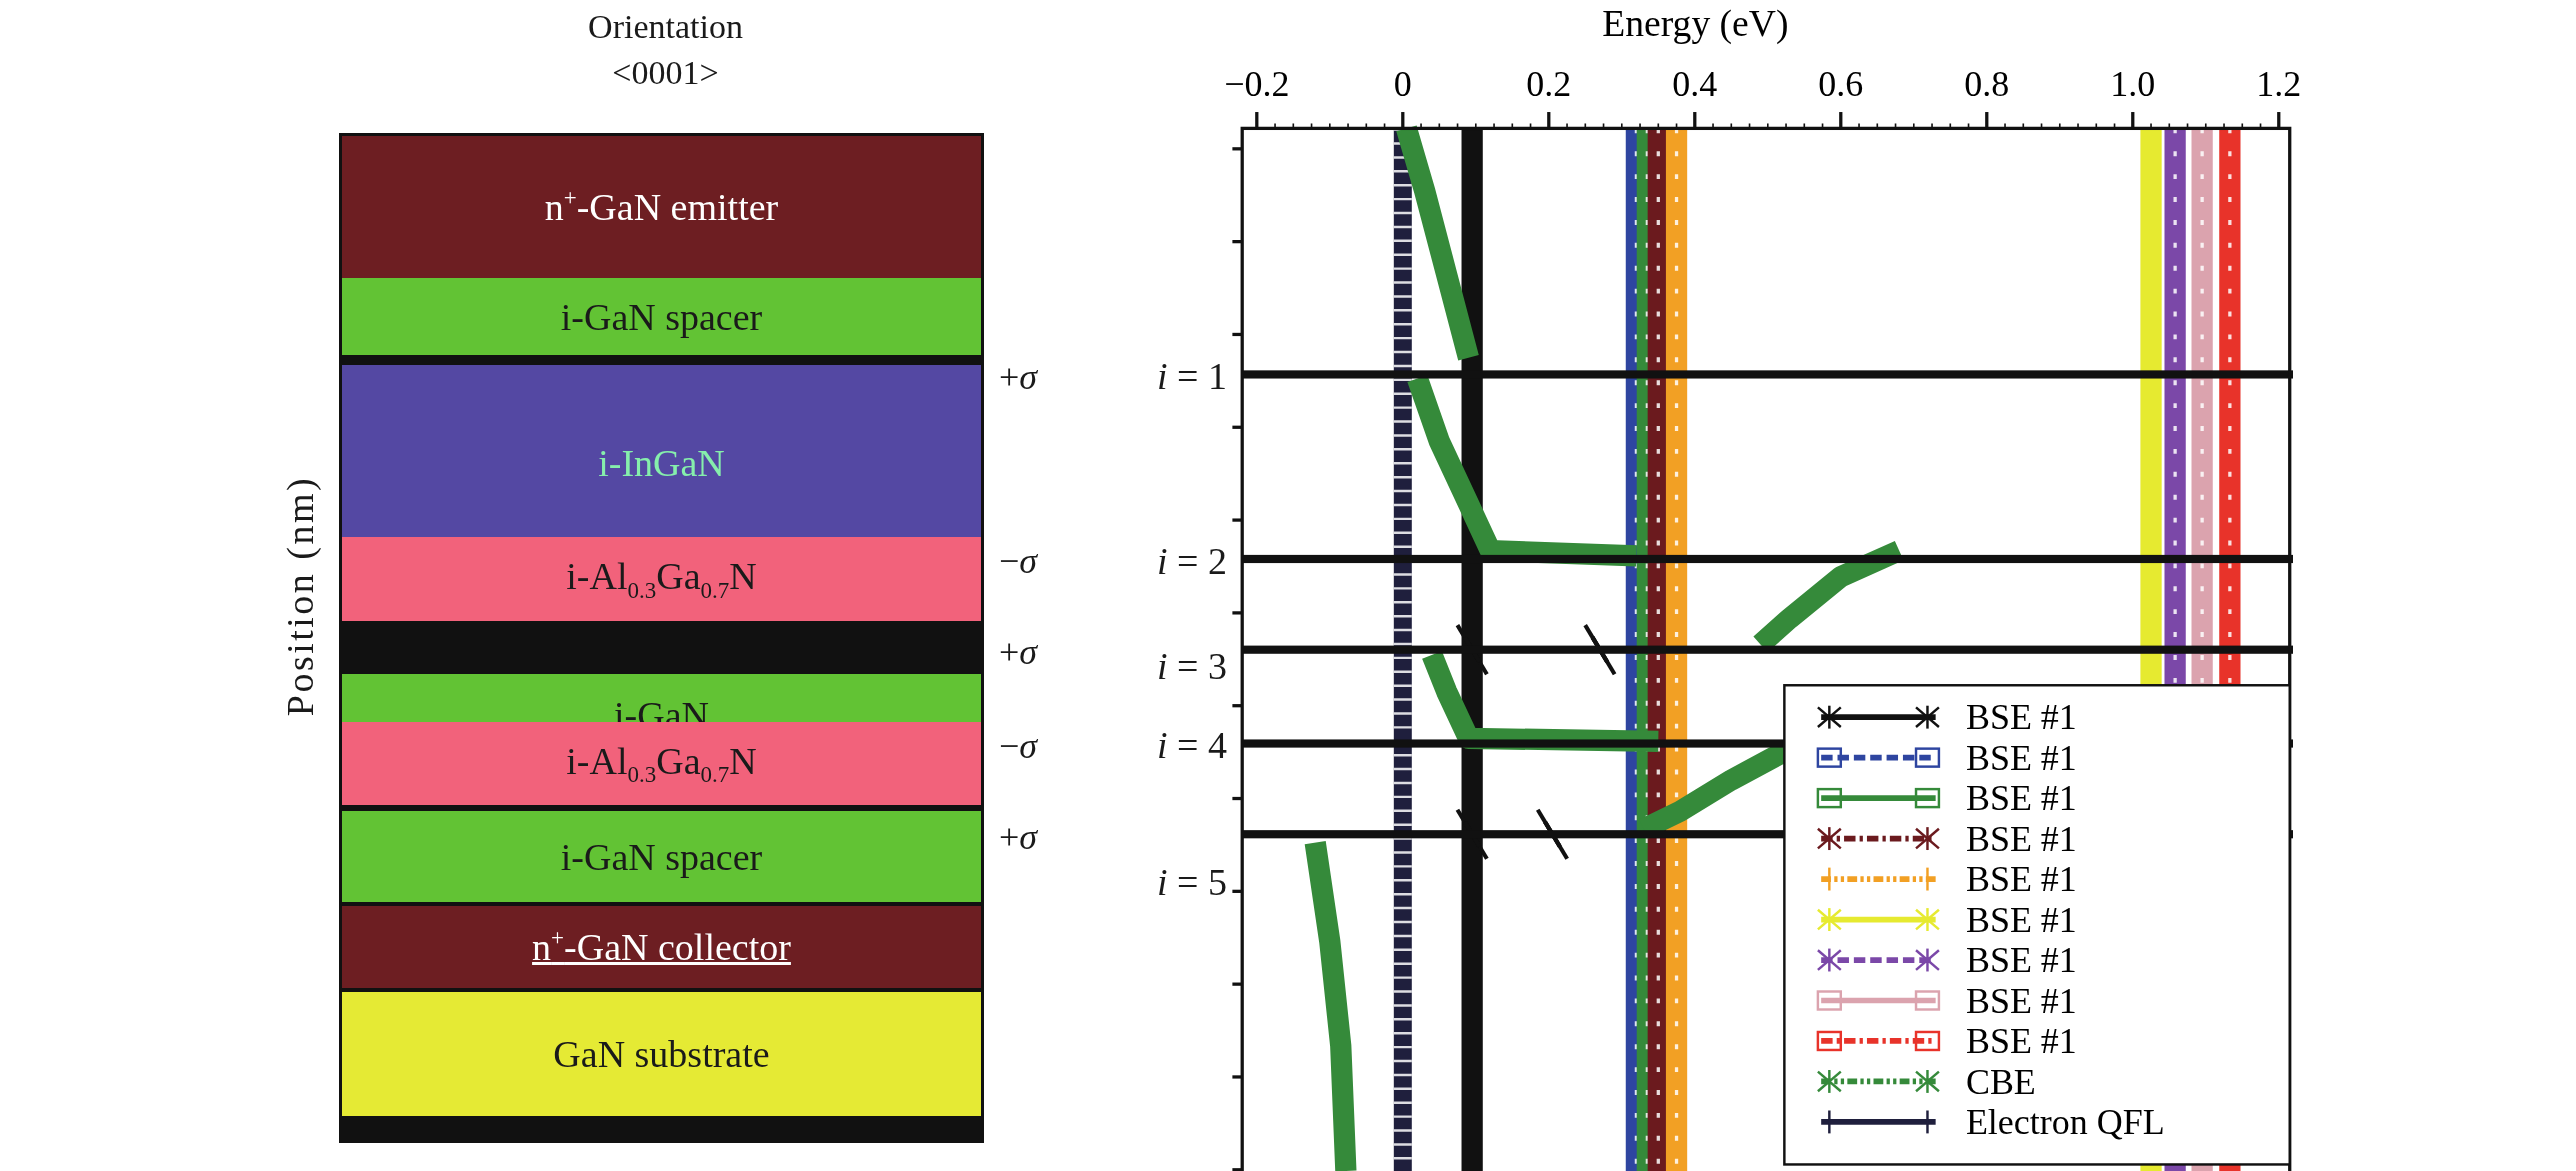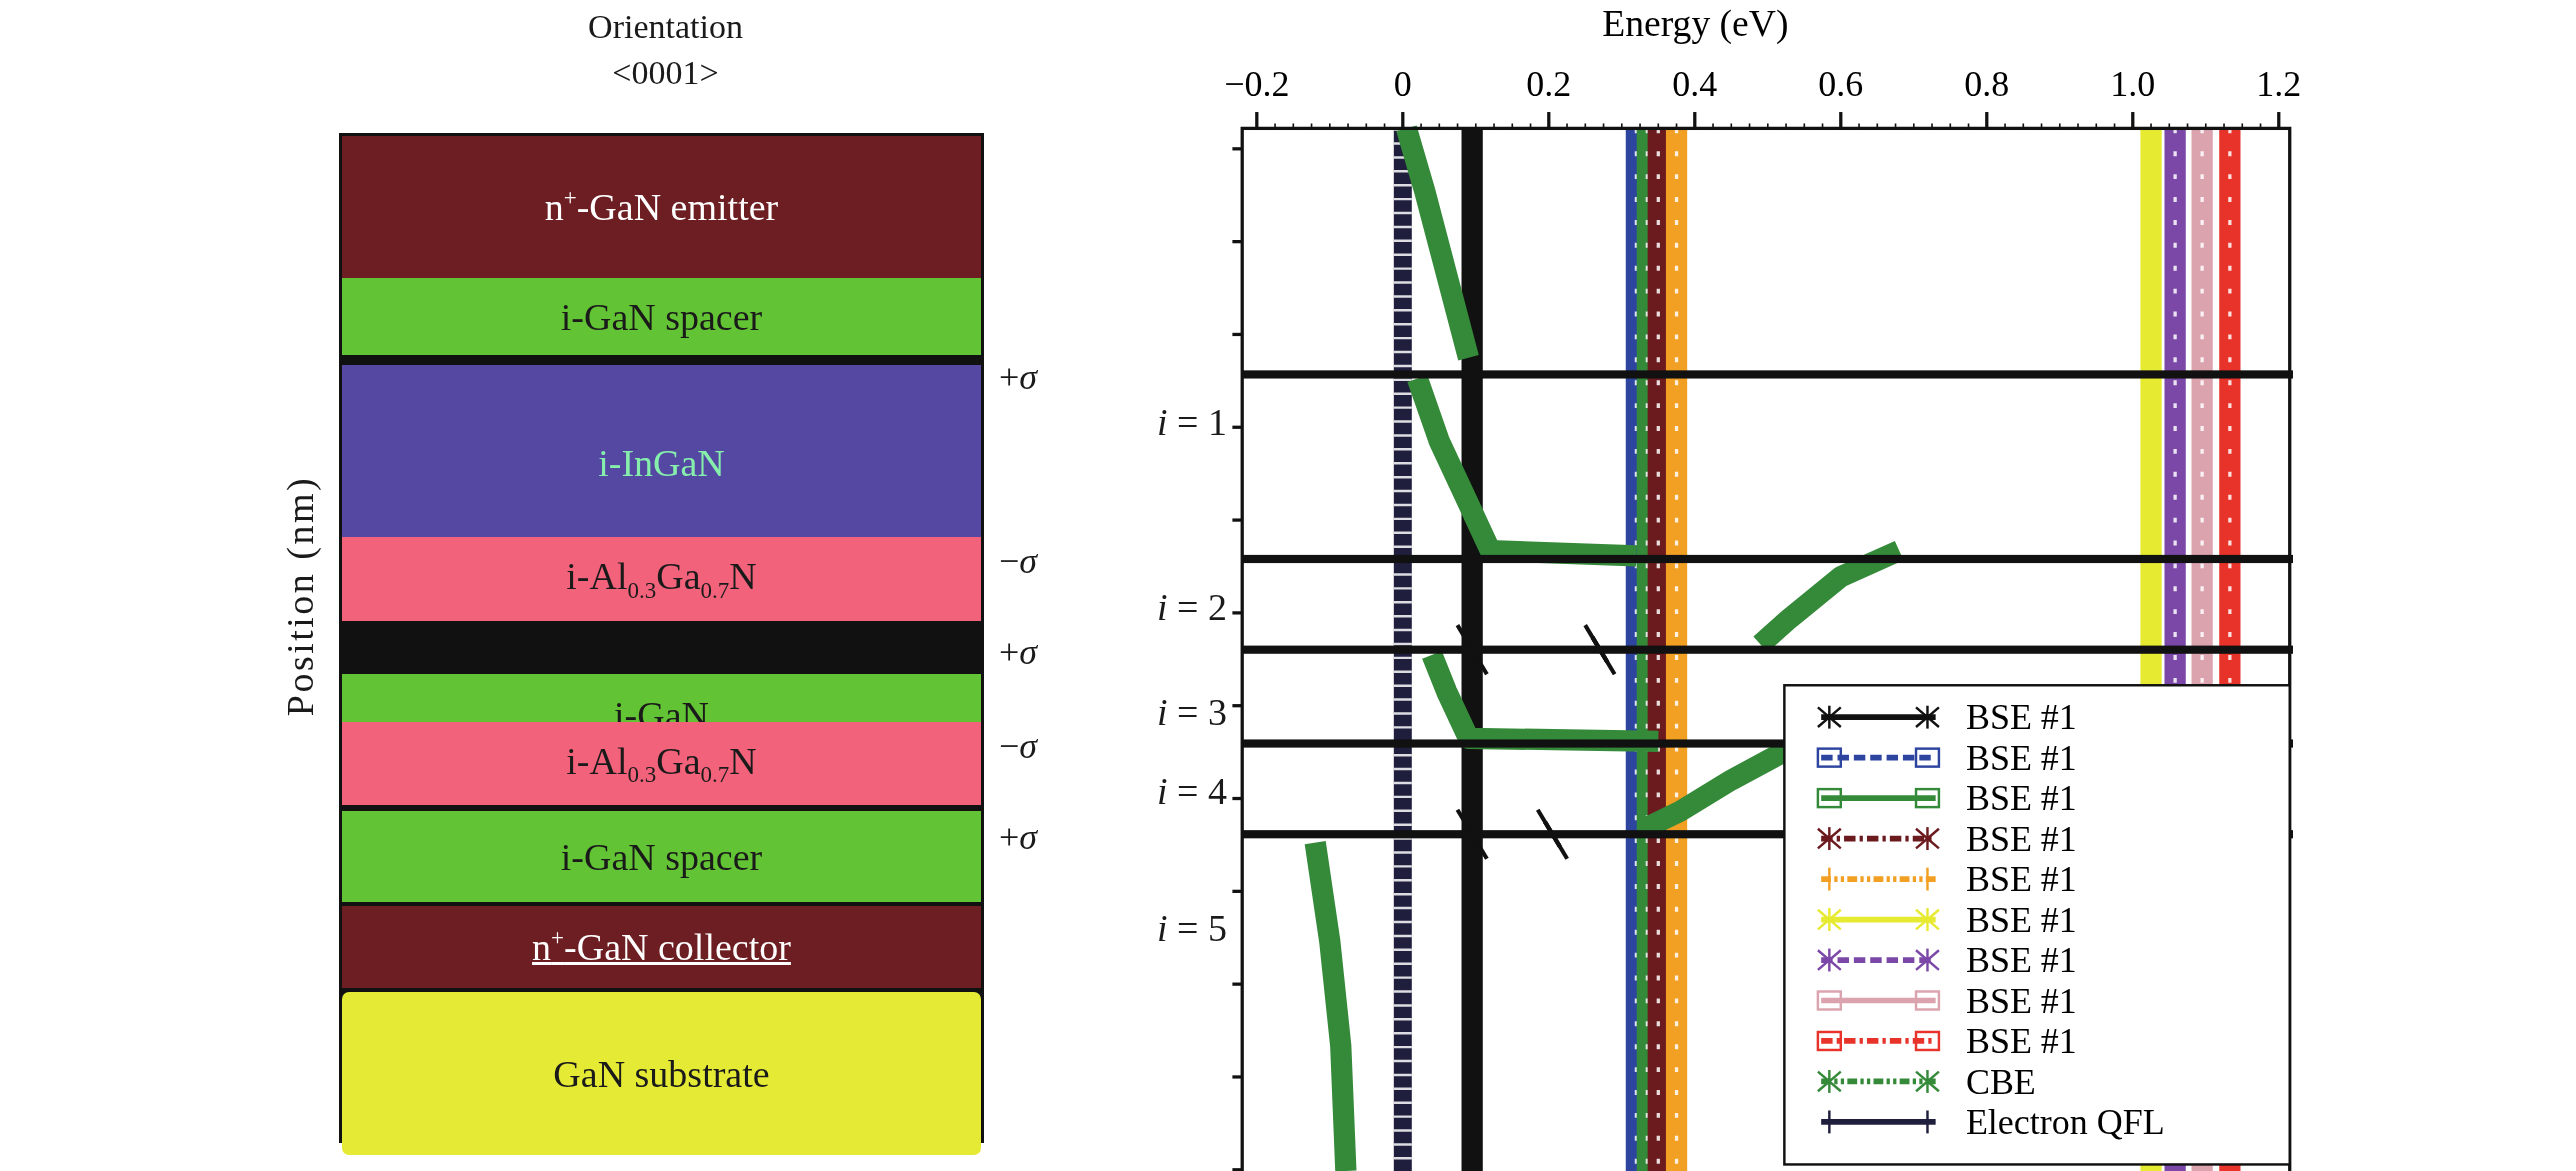--- a/index.html
+++ b/index.html
@@ -7,21 +7,21 @@
          font-family: "Liberation Serif", "DejaVu Serif", serif; color: #1a1a1a; }
   .title-line { position: absolute; left: 502px; width: 327px; text-align: center; font-size: 34px; line-height: 1; }
   #stack { position: absolute; left: 339px; top: 133px; width: 645px; height: 1010px;
            border: 3.3px solid #111; box-sizing: border-box; background: #111; text-align: center; }
   .layer { position: absolute; left: 0; right: 0; display: flex; align-items: center; justify-content: center;
            font-size: 38px; box-sizing: border-box; }
   .layer sub { font-size: 23px; vertical-align: -8.2px; margin-top: 6px; }
   .layer sup { font-size: 23px; vertical-align: 14.7px; }
   .sigma { position: absolute; left: 999px; width: 57px; font-size: 36px; text-align: left; transform: translateY(-50%); }
   .sigma i { font-style: italic; }
-  .ilabel { position: absolute; left: 1129px; width: 98px; font-size: 38px; text-align: right; transform: translateY(-50%); white-space: nowrap; margin-top: 46px; }
+  .ilabel { position: absolute; left: 1129px; width: 98px; font-size: 38px; text-align: right; transform: translateY(-50%); white-space: nowrap; }
   .ilabel i { font-style: italic; }
   #ylabel { position: absolute; left: 300px; top: 596px; transform: translate(-50%, -50%) rotate(-90deg);
             font-size: 38px; letter-spacing: 2.5px; white-space: nowrap; }
   #plot { position: absolute; left: 0; top: 0; }
   svg text { font-family: "Liberation Serif", "DejaVu Serif", serif; }
 </style>
 </head>
 <body>
 
 <div class="title-line" style="top:9.8px;">Orientation</div>
@@ -47,21 +47,21 @@
     </div>
     <div class="layer" style="top: 586px; height: 83px; background: rgb(242, 98, 123); color: rgb(26, 26, 26);">
       <span>i-Al<sub>0.3</sub>Ga<sub>0.7</sub>N</span>
     </div>
     <div class="layer" style="top: 675px; height: 91px; background: rgb(98, 195, 52); color: rgb(26, 26, 26);">
       <span>i-GaN spacer</span>
     </div>
     <div class="layer" style="top: 770px; height: 82px; background: rgb(109, 30, 34); color: rgb(255, 255, 255); text-decoration: underline;">
       <span>n<sup>+</sup>-GaN collector</span>
     </div>
-    <div class="layer" style="top: 856px; height: 163px; background: rgb(229, 234, 52); color: rgb(26, 26, 26); border-radius: 7px;">
+    <div class="layer" style="top: 856px; height: 124px; background: rgb(229, 234, 52); color: rgb(26, 26, 26);">
       <span>GaN substrate</span>
     </div>
   </div>
 <div id="sigmas">
     <div class="sigma" style="top: 377px;"><span>+</span><i>σ</i></div>
     <div class="sigma" style="top: 561px;"><span>−</span><i>σ</i></div>
     <div class="sigma" style="top: 652px;"><span>+</span><i>σ</i></div>
     <div class="sigma" style="top: 746px;"><span>−</span><i>σ</i></div>
     <div class="sigma" style="top: 837px;"><span>+</span><i>σ</i></div>
   </div>

